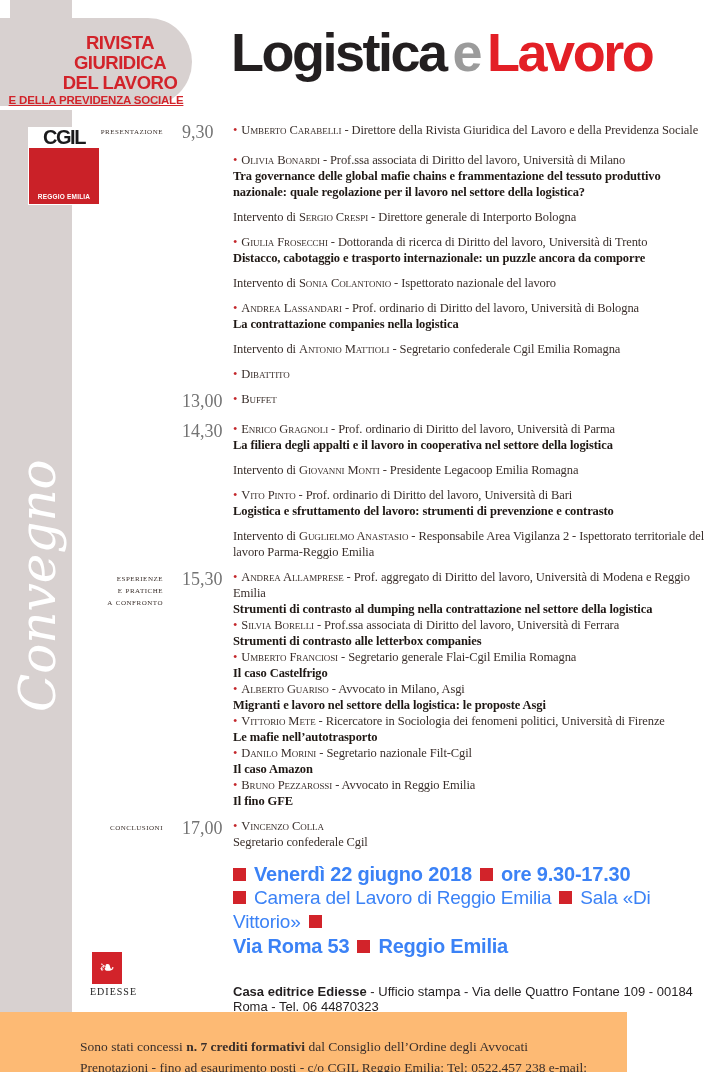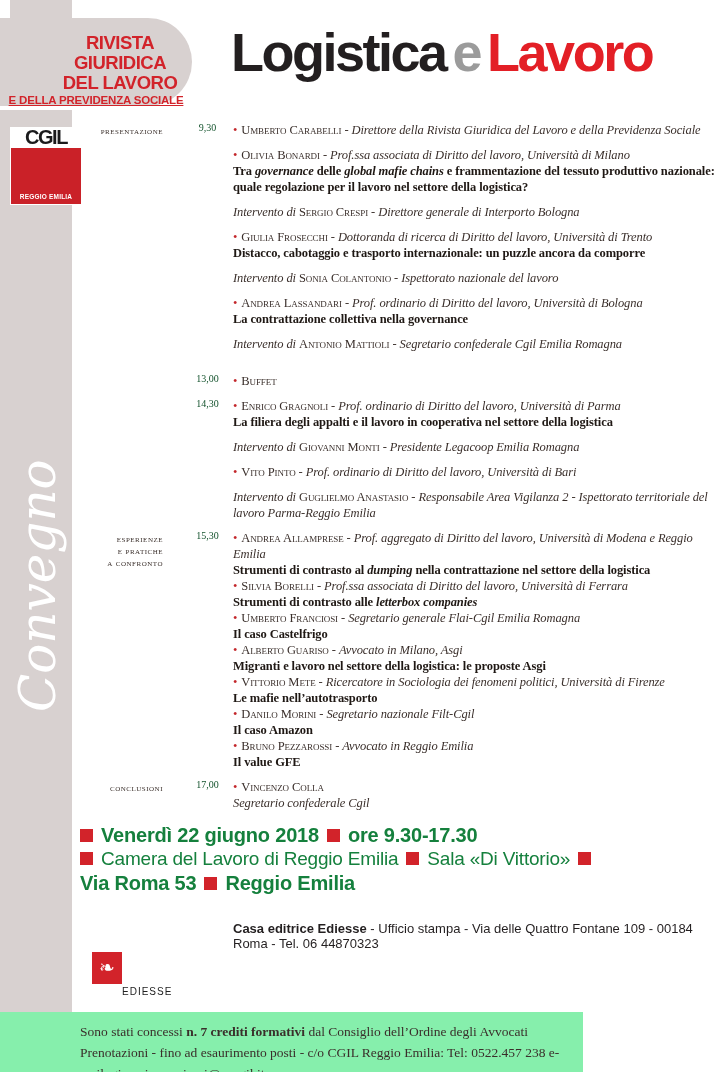--- a/index.html
+++ b/index.html
@@ -18,67 +18,67 @@
   .mh1{font-size:18.5px;line-height:20px;letter-spacing:-0.5px;padding-left:48px;}
   .mh3{font-size:11.5px;line-height:15px;letter-spacing:-0.2px;text-decoration:underline;}
 
   
   .title{position:absolute;left:231px;top:21px;font-family:"Liberation Sans",sans-serif;
          font-weight:bold;font-size:54px;letter-spacing:-2.5px;color:#231f20;white-space:nowrap;}
   .title .conj{color:#9b9b9b;padding:0 7px;}
   .title .w2{color:#e31f26;}
 
   
-  .cgil{position:absolute;left:10px;top:127px;width:72px;background:#ffffff;}
+  .cgil{position:absolute;left:28px;top:127px;width:72px;background:#ffffff;}
   .cgil-word{font-family:"Liberation Sans",sans-serif;font-weight:bold;font-size:20px;
              letter-spacing:-1.5px;color:#1a1a1c;text-align:center;line-height:21px;}
   .cgil-red{background:#ca2128;height:56px;position:relative;margin:0 1px 1px 1px;}
   .cgil-region{position:absolute;bottom:4px;left:0;right:0;color:#fff;
                font-family:"Liberation Sans",sans-serif;font-weight:bold;font-size:6.5px;
                text-align:center;letter-spacing:0.2px;}
 
   
   .ribbon{position:absolute;left:2px;top:712px;width:330px;height:72px;
           transform:rotate(-90deg);transform-origin:0 0;
           font-style:italic;font-size:50px;color:#ffffff;
           font-family:"DejaVu Serif",serif;line-height:72px;}
 
   
   .program{position:absolute;left:80px;top:122px;width:635px;}
   .prog-block{display:flex;margin-bottom:9px;}
   .col-label{width:83px;text-align:right;font-variant:small-caps;font-size:10.5px;
              letter-spacing:0.5px;color:#3a2f2b;line-height:12px;padding-top:3px;box-sizing:border-box;}
-  .col-time{width:70px;box-sizing:border-box;padding-left:19px;font-size:10px;color:#14532d;text-align:center;}
+  .col-time{width:70px;box-sizing:border-box;padding-left:19px;font-size:18px;color:#737373;}
   .col-content{flex:1;}
   .line{font-size:12.5px;line-height:16px;color:#3a2f2b;letter-spacing:-0.1px;}
   .topic{font-weight:bold;color:#1f1814;}
   .name{font-variant:small-caps;}
-  .it{font-style:italic;}
+  .it{}
   .bullet{color:#c3272b;margin-right:4px;}
 
   
-  .venue{margin-top:12px;font-family:"Liberation Sans",sans-serif;color:#15803d;}
+  .venue{margin-left:153px;margin-top:12px;font-family:"Liberation Sans",sans-serif;color:#3b82f6;}
   .vline{font-size:19px;line-height:24px;letter-spacing:-0.2px;}
   .vbold{font-weight:bold;font-size:20px;}
   .vsq{display:inline-block;width:13px;height:13px;background:#d2232a;margin:0 8px;}
   .vline .vsq:first-child{margin-left:0;}
 
   
   .ediesse{position:absolute;left:90px;top:952px;width:34px;text-align:center;}
   .ediesse-sq{width:30px;height:32px;background:#d2232a;color:#ffffff;font-size:19px;
               line-height:32px;text-align:center;margin:0 auto;}
-  .ediesse-label{font-size:10px;letter-spacing:1px;font-family:Liberation Sans, sans-serif;
-                 color:#222222;margin-top:2px;margin-left:32px;}
+  .ediesse-label{font-size:10px;letter-spacing:1px;font-family:Liberation Serif, serif;
+                 color:#222222;margin-top:2px;}
   .casa{margin-left:153px;margin-top:26px;font-family:"Liberation Sans",sans-serif;
         font-size:13px;color:#231f20;}
   .casa .b{font-weight:bold;}
 
   
-  .footer{position:absolute;left:0;bottom:0;width:583px;height:60px;background:#86efac;
-          box-sizing:border-box;padding:9px 20px 0 80px;font-size:13.5px;color:#3a2f2b;
+  .footer{position:absolute;left:0;bottom:0;width:627px;height:60px;background:#fdba74;
+          box-sizing:border-box;padding:24px 20px 0 80px;font-size:13.5px;color:#3a2f2b;
           line-height:21px;}
   .footer .b{font-weight:bold;}
 </style>
 </head>
 <body>
 
 <div class="band"></div>
 <div class="band-top"></div>
 
 <div class="masthead">
@@ -137,33 +137,36 @@
       <div class="col-time"></div>
       <div class="col-content">
         <div class="line"><span class="it">Intervento di </span><span class="name">Sonia Colantonio</span> - <span class="it">Ispettorato nazionale del lavoro</span></div>
       </div>
     </div>
     <div class="prog-block">
       <div class="col-label"></div>
       <div class="col-time"></div>
       <div class="col-content">
         <div class="line"><span class="bullet">•</span><span class="name">Andrea Lassandari</span> - <span class="it">Prof. ordinario di Diritto del lavoro, Università di Bologna</span></div>
-        <div class="line topic"><span>La contrattazione collettiva nella governance</span></div>
+        <div class="line topic"><span>La contrattazione companies nella logistica</span></div>
       </div>
     </div>
     <div class="prog-block">
       <div class="col-label"></div>
       <div class="col-time"></div>
       <div class="col-content">
         <div class="line"><span class="it">Intervento di </span><span class="name">Antonio Mattioli</span> - <span class="it">Segretario confederale Cgil Emilia Romagna</span></div>
       </div>
     </div>
     <div class="prog-block">
       <div class="col-label"></div>
       <div class="col-time"></div>
+      <div class="col-content">
+        <div class="line"><span class="bullet">•</span><span class="name">Dibattito</span></div>
+      </div>
     </div>
     <div class="prog-block">
       <div class="col-label"></div>
       <div class="col-time">13,00</div>
       <div class="col-content">
         <div class="line"><span class="bullet">•</span><span class="name">Buffet</span></div>
       </div>
     </div>
     <div class="prog-block">
       <div class="col-label"></div>
@@ -178,20 +181,21 @@
       <div class="col-time"></div>
       <div class="col-content">
         <div class="line"><span class="it">Intervento di </span><span class="name">Giovanni Monti</span> - <span class="it">Presidente Legacoop Emilia Romagna</span></div>
       </div>
     </div>
     <div class="prog-block">
       <div class="col-label"></div>
       <div class="col-time"></div>
       <div class="col-content">
         <div class="line"><span class="bullet">•</span><span class="name">Vito Pinto</span> - <span class="it">Prof. ordinario di Diritto del lavoro, Università di Bari</span></div>
+        <div class="line topic"><span>Logistica e sfruttamento del lavoro: strumenti di prevenzione e contrasto</span></div>
       </div>
     </div>
     <div class="prog-block">
       <div class="col-label"></div>
       <div class="col-time"></div>
       <div class="col-content">
         <div class="line"><span class="it">Intervento di </span><span class="name">Guglielmo Anastasio</span> - <span class="it">Responsabile Area Vigilanza 2 - Ispettorato territoriale del lavoro Parma-Reggio Emilia</span></div>
       </div>
     </div>
     <div class="prog-block">
@@ -208,21 +212,21 @@
         <div class="line topic"><span>Strumenti di contrasto alle </span><span class="it">letterbox companies</span></div>
         <div class="line"><span class="bullet">•</span><span class="name">Umberto Franciosi</span> - <span class="it">Segretario generale Flai-Cgil Emilia Romagna</span></div>
         <div class="line topic"><span>Il caso Castelfrigo</span></div>
         <div class="line"><span class="bullet">•</span><span class="name">Alberto Guariso</span> - <span class="it">Avvocato in Milano, Asgi</span></div>
         <div class="line topic"><span>Migranti e lavoro nel settore della logistica: le proposte Asgi</span></div>
         <div class="line"><span class="bullet">•</span><span class="name">Vittorio Mete</span> - <span class="it">Ricercatore in Sociologia dei fenomeni politici, Università di Firenze</span></div>
         <div class="line topic"><span>Le mafie nell’autotrasporto</span></div>
         <div class="line"><span class="bullet">•</span><span class="name">Danilo Morini</span> - <span class="it">Segretario nazionale Filt-Cgil</span></div>
         <div class="line topic"><span>Il caso Amazon</span></div>
         <div class="line"><span class="bullet">•</span><span class="name">Bruno Pezzarossi</span> - <span class="it">Avvocato in Reggio Emilia</span></div>
-        <div class="line topic"><span>Il value GFE</span></div>
+        <div class="line topic"><span>Il fino GFE</span></div>
       </div>
     </div>
     <div class="prog-block">
       <div class="col-label">
         <div>conclusioni</div>
       </div>
       <div class="col-time">17,00</div>
       <div class="col-content">
         <div class="line"><span class="bullet">•</span><span class="name">Vincenzo Colla</span></div>
         <div class="line"><span class="it">Segretario confederale Cgil</span></div>

